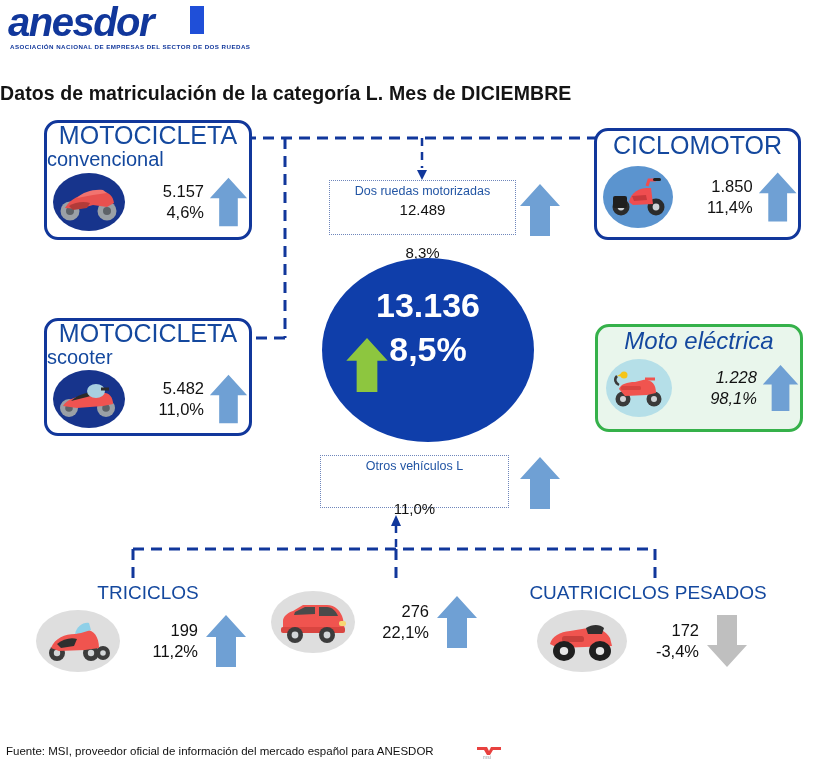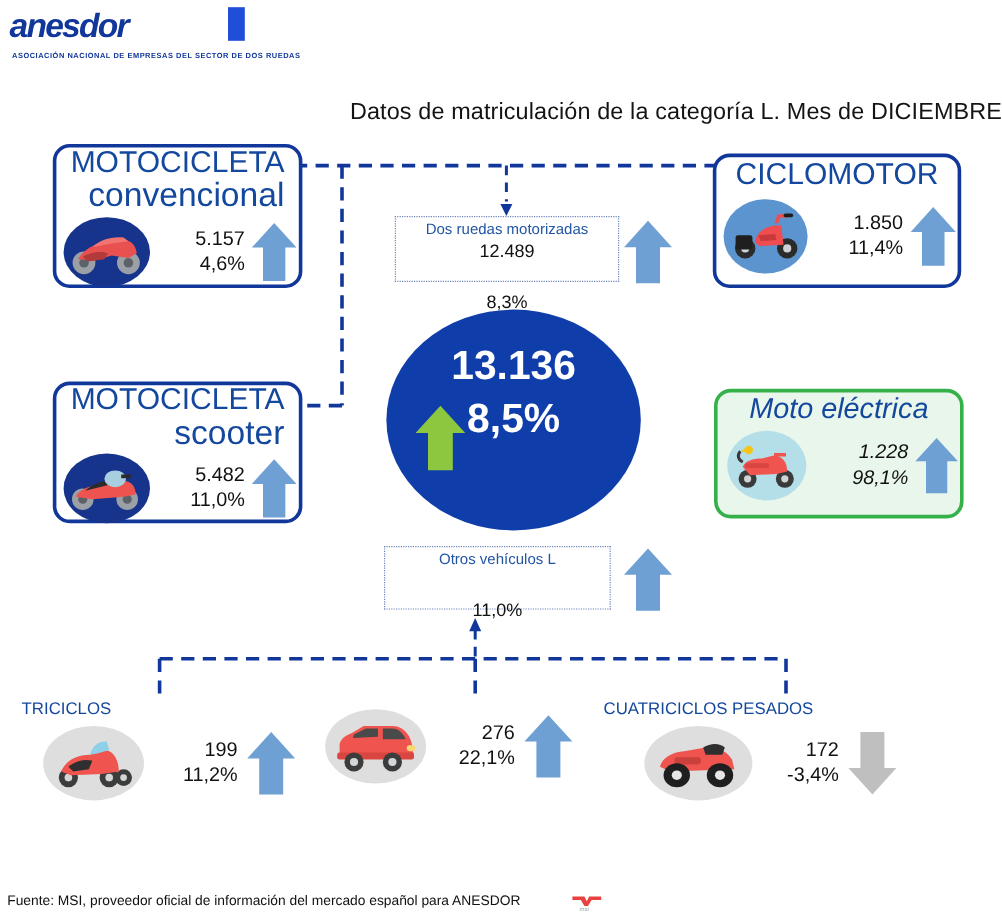--- a/index.html
+++ b/index.html
@@ -8,52 +8,52 @@
     background:#ffffff;
     font-family:"Liberation Sans", sans-serif;
     color:#1a1a1a;
   }
   .abs{position:absolute;}
 
   
   #logo{left:4px;top:2px;width:300px;height:50px;}
   #logo .wordmark{
     font-family:"Liberation Sans", sans-serif;
-    font-size:28px;font-weight:bold;font-style:italic;
+    font-size:40px;font-weight:bold;font-style:italic;
     color:#11379b;letter-spacing:-1.5px;line-height:40px;
     padding-left:4px;
   }
   #logo .tagline{
     font-size:6.2px;font-weight:bold;color:#11379b;
     letter-spacing:.45px;padding-left:6px;margin-top:1px;
     font-family:"Liberation Sans", sans-serif;
   }
   #logo .bar{
     position:absolute;left:186px;top:4px;width:14px;height:28px;
     background:#1f4fd8;
   }
 
   
   #title{
-    left:0;top:82px;width:835px;text-align:right;
-    font-size:19.5px;font-weight:normal;color:#141414;
+    left:0;top:82px;width:835px;text-align:left;
+    font-size:19.5px;font-weight:bold;color:#141414;
     letter-spacing:.1px;
   }
 
   
   .card{
     border:3px solid #11379b;border-radius:14px;background:#ffffff;
     box-sizing:border-box;
   }
   .card.green{border-color:#35b14a;background:#e9f6ec;}
   .card-title{
     text-align:center;color:#14489e;line-height:1;
   }
   .t-main{font-size:25px;}
-  .t-sub{font-size:28px;text-align:right;padding-right:12px;margin-top:1px;}
+  .t-sub{font-size:20px;text-align:left;padding-right:12px;margin-top:1px;}
 
   .row{display:flex;align-items:center;}
 
   
   .disc{
     border-radius:50%;display:flex;align-items:center;justify-content:center;
     flex:none;
   }
   .disc.navy{background:#17348c;}
   .disc.blue{background:#5b94cf;}
@@ -85,21 +85,21 @@
   }
   #circle .big{
     position:absolute;left:0;right:0;text-align:center;color:#fff;
     font-weight:bold;
   }
   #circle .n1{top:28px;font-size:34px;}
   #circle .n2{top:72px;font-size:34px;}
 
   
   .catlabel{
-    text-align:left;color:#14489e;font-size:14px;line-height:1;
+    text-align:center;color:#14489e;font-size:19px;line-height:1;
   }
 
   
   #footer{
     left:6px;top:745px;font-size:11.5px;color:#111;
   }
   #msilogo{left:475px;top:743px;width:40px;height:18px;}
 
   svg{display:block;}
 </style>

